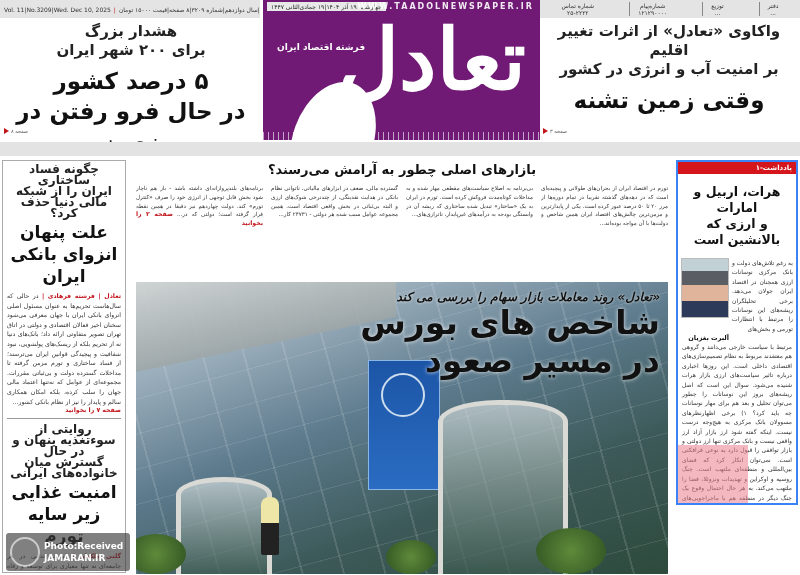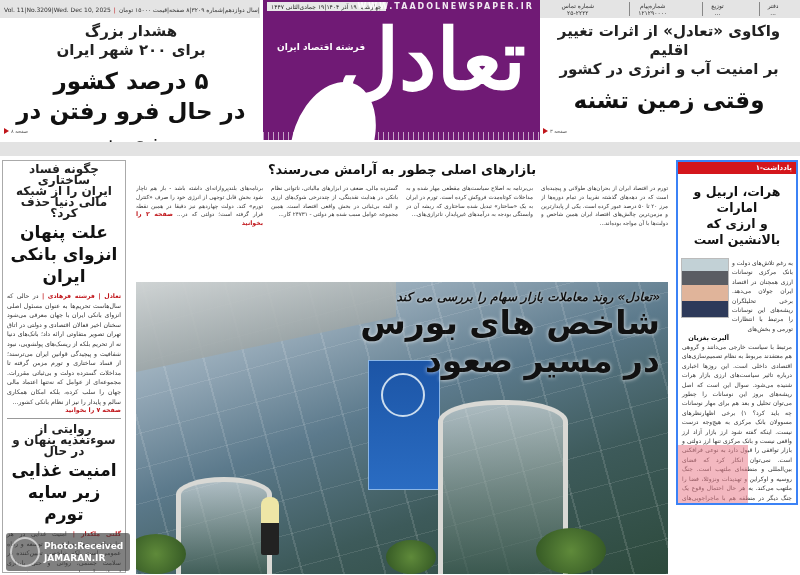--- a/index.html
+++ b/index.html
@@ -162,20 +162,21 @@
     </div>
     <div class="body-text">
       <span class="by">تعادل | فرشته فرهادی |</span>
       <span>در حالی که سال‌هاست تحریم‌ها به عنوان مسئول اصلی انزوای بانکی ایران با جهان معرفی می‌شود سخنان اخیر فعالان اقتصادی و دولتی در اتاق تهران تصویر متفاوتی ارائه داد؛ بانک‌های دنیا نه از تحریم بلکه از ریسک‌های پولشویی، نبود شفافیت و پیچیدگی قوانین ایران می‌ترسند؛ از فساد ساختاری و تورم مزمن گرفته تا مداخلات گسترده دولت و بی‌ثباتی مقررات. مجموعه‌ای از عوامل که نه‌تنها اعتماد مالی جهان را سلب کرده، بلکه امکان همکاری سالم و پایدار را نیز از نظام بانکی کشور...</span>
     </div>
     <div class="more">صفحه ۷ را بخوانید</div>
   </div>
   <div class="divider-h"></div>
   <div>
     <div class="k">روایتی از سوءتغذیه پنهان و در حال</div>
+    <div class="k">گسترش میان خانواده‌های ایرانی</div>
     <div class="h">
       <div>امنیت غذایی</div>
       <div>زیر سایه تورم</div>
     </div>
     <div class="body-text">
       <span class="by">گلنی ملکدار |</span>
       <span>امنیت غذایی در هر جامعه‌ای نه تنها معیاری برای توسعه و رفاه عمومی است بلکه شاخصی تعیین‌کننده در سلامت جسمی، روانی و حتی پایداری اجتماعی آن جامعه محسوب می‌شود. در ایران سال‌های اخیر تغییرات مداوم قیمت‌ها با افزایش بی‌سابقه تورم، کاهش قدرت خرید خانوار و نوسانات بی‌در‌پی قیمت مواد غذایی این شاخص حیاتی تحت فشار شدید قرار گرفته است...</span>
     </div>
   </div>
 </div>

